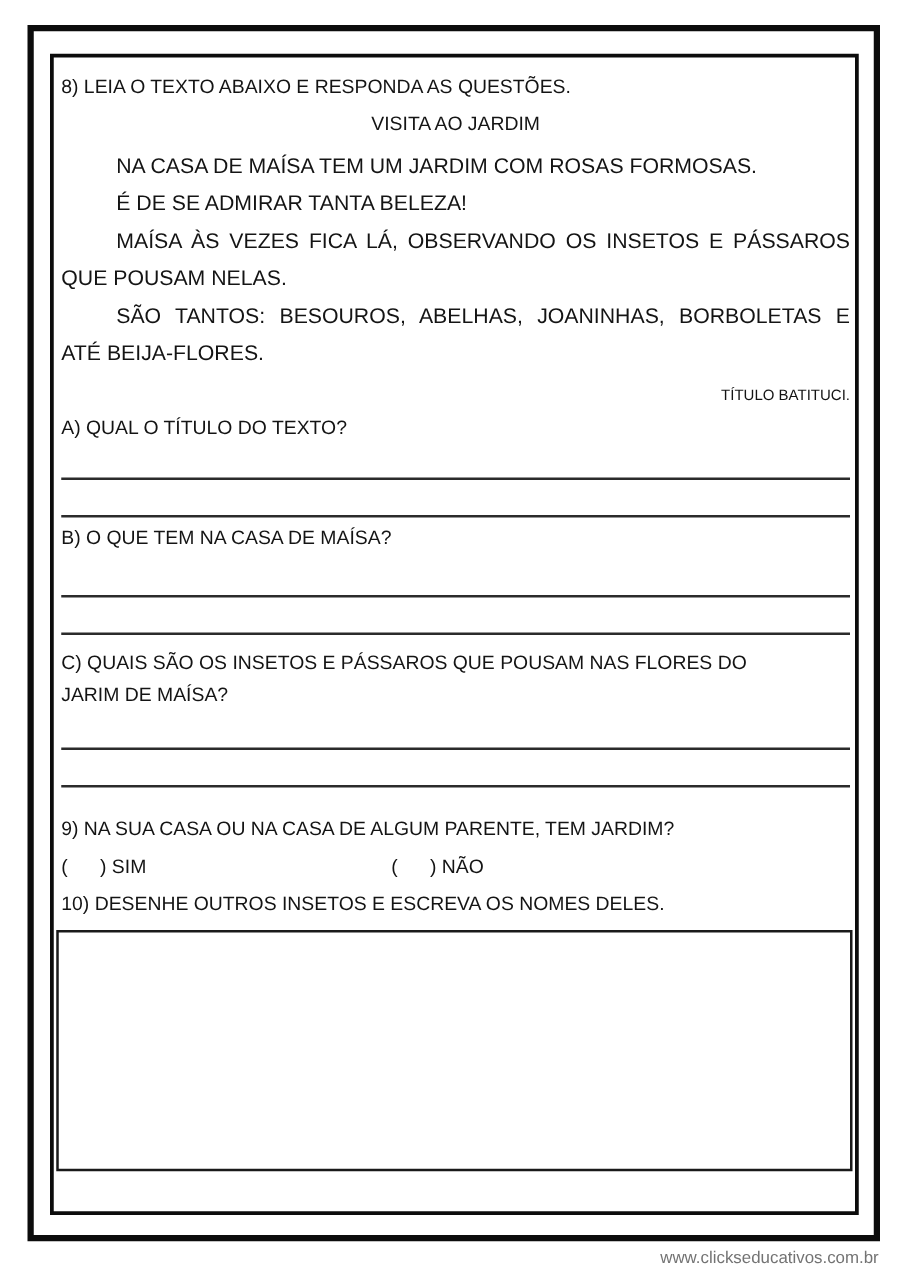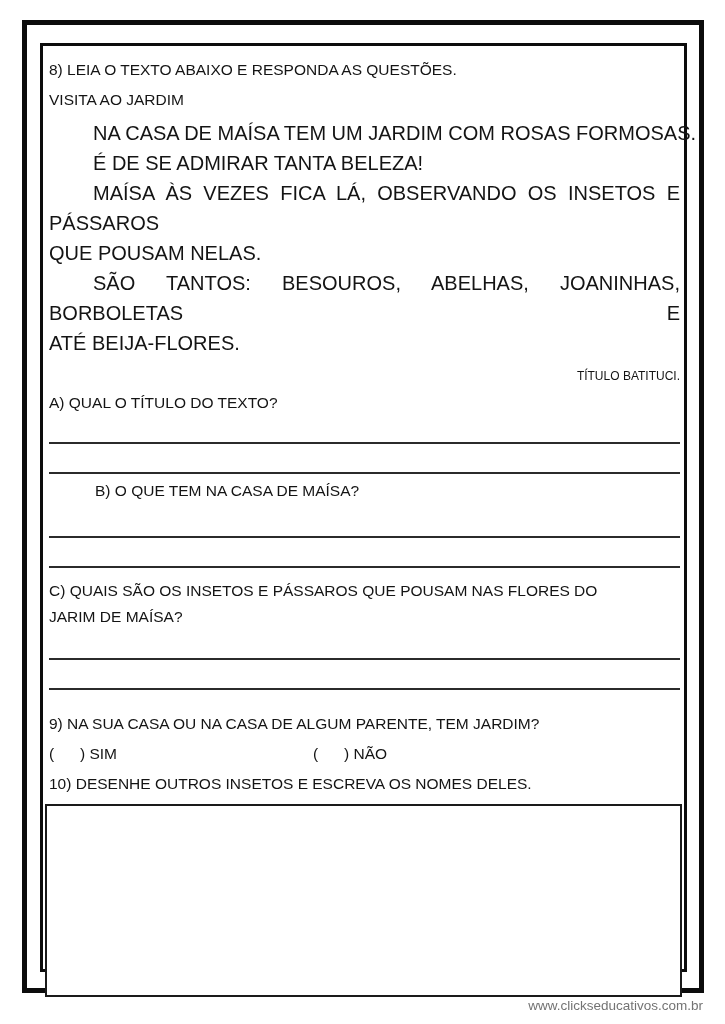--- a/index.html
+++ b/index.html
@@ -28,40 +28,40 @@
   .content {
     position: absolute;
     left: 49px; top: 59px;
     width: 631px;
     font-size: 15.5px;
     line-height: 22px;
   }
   .instruction { line-height: 22px; }
   .reading-title {
     margin-top: 8px;
-    text-align: left;
+    text-align: center;
     line-height: 22px;
   }
   .reading-text { margin-top: 7px; }
-  .rline { line-height: 30px; font-size: 20px; white-space: nowrap; }
+  .rline { line-height: 30px; font-size: 17px; white-space: nowrap; }
   .rline.indent { text-indent: 44px; }
   .rline.justify {
     white-space: normal;
     text-align: justify;
     text-align-last: justify;
   }
   .author {
     margin-top: 10px;
     font-size: 12px;
     line-height: 16px;
     text-align: right;
   }
   .q-label { line-height: 22px; }
   .q-label-a { margin-top: 8px; }
-  .q-label-b { margin-top: 6px; margin-left: 46px; }
+  .q-label-b { margin-top: 6px; }
   .q-label-c { margin-top: 10px; line-height: 26px; }
   .q-label-9, .q-label-10 { line-height: 24px; font-size: 15.5px; }
   .q-label-9 { margin-top: 22px; }
   .q-label-10 { margin-top: 6px; }
   .answer-line {
     height: 30px;
     border-bottom: 2px solid #2b2b2b;
   }
   .answer-line.tall { height: 36px; }
   .options-row {

